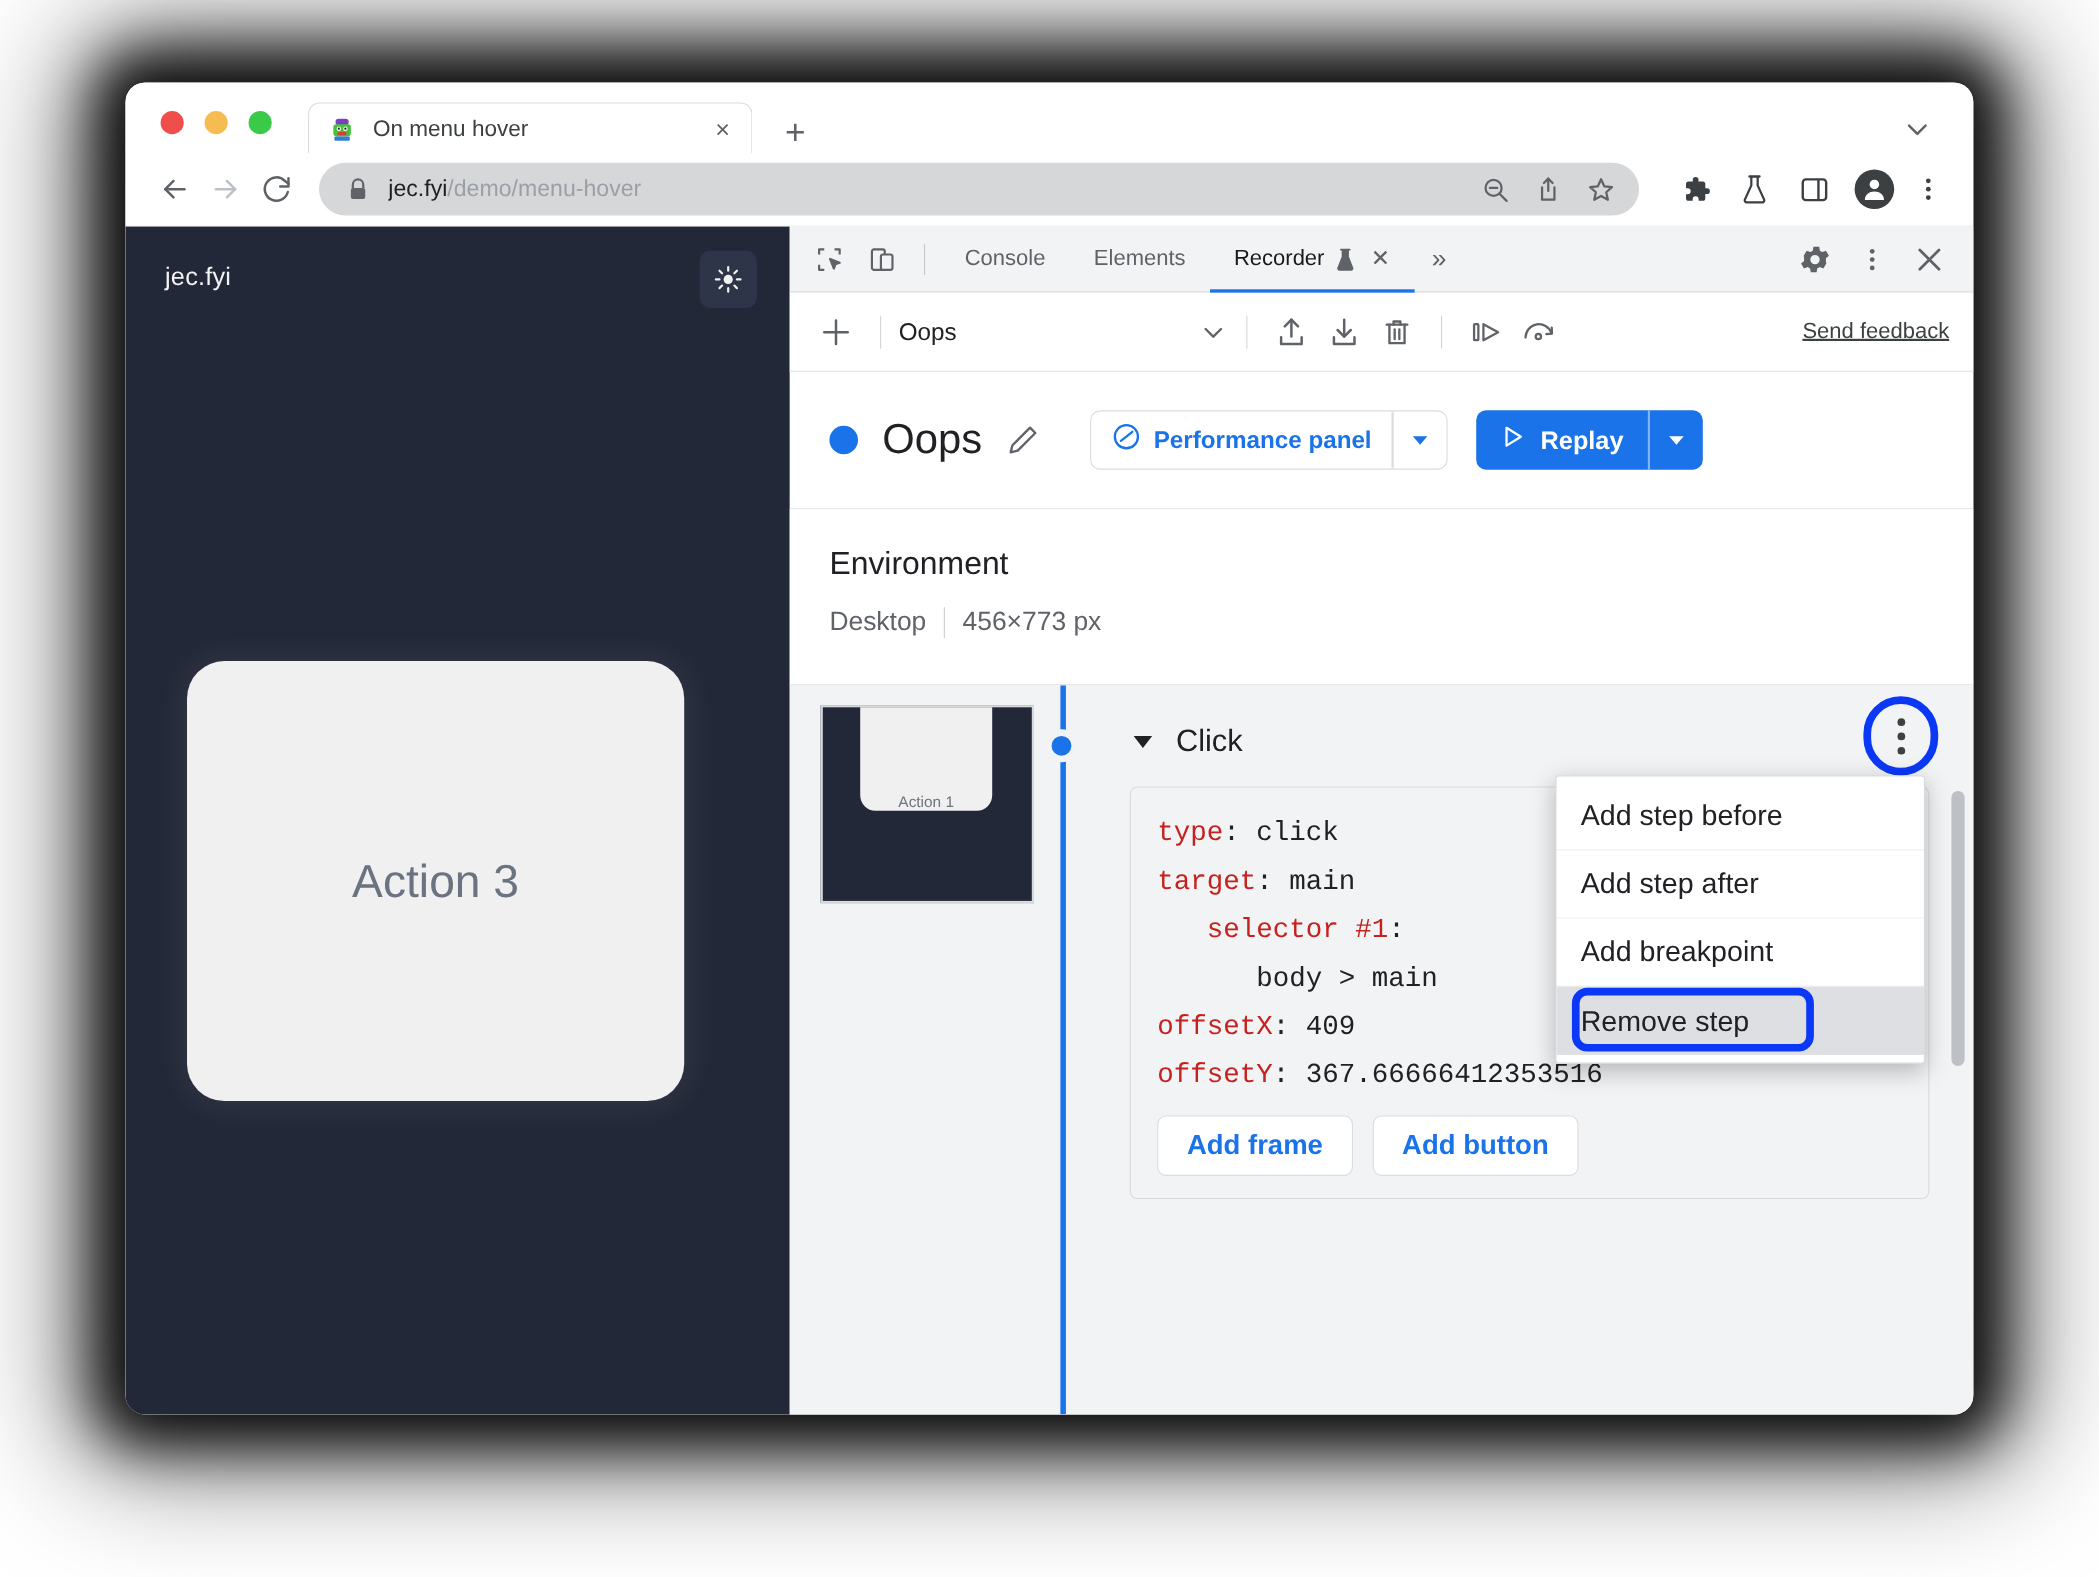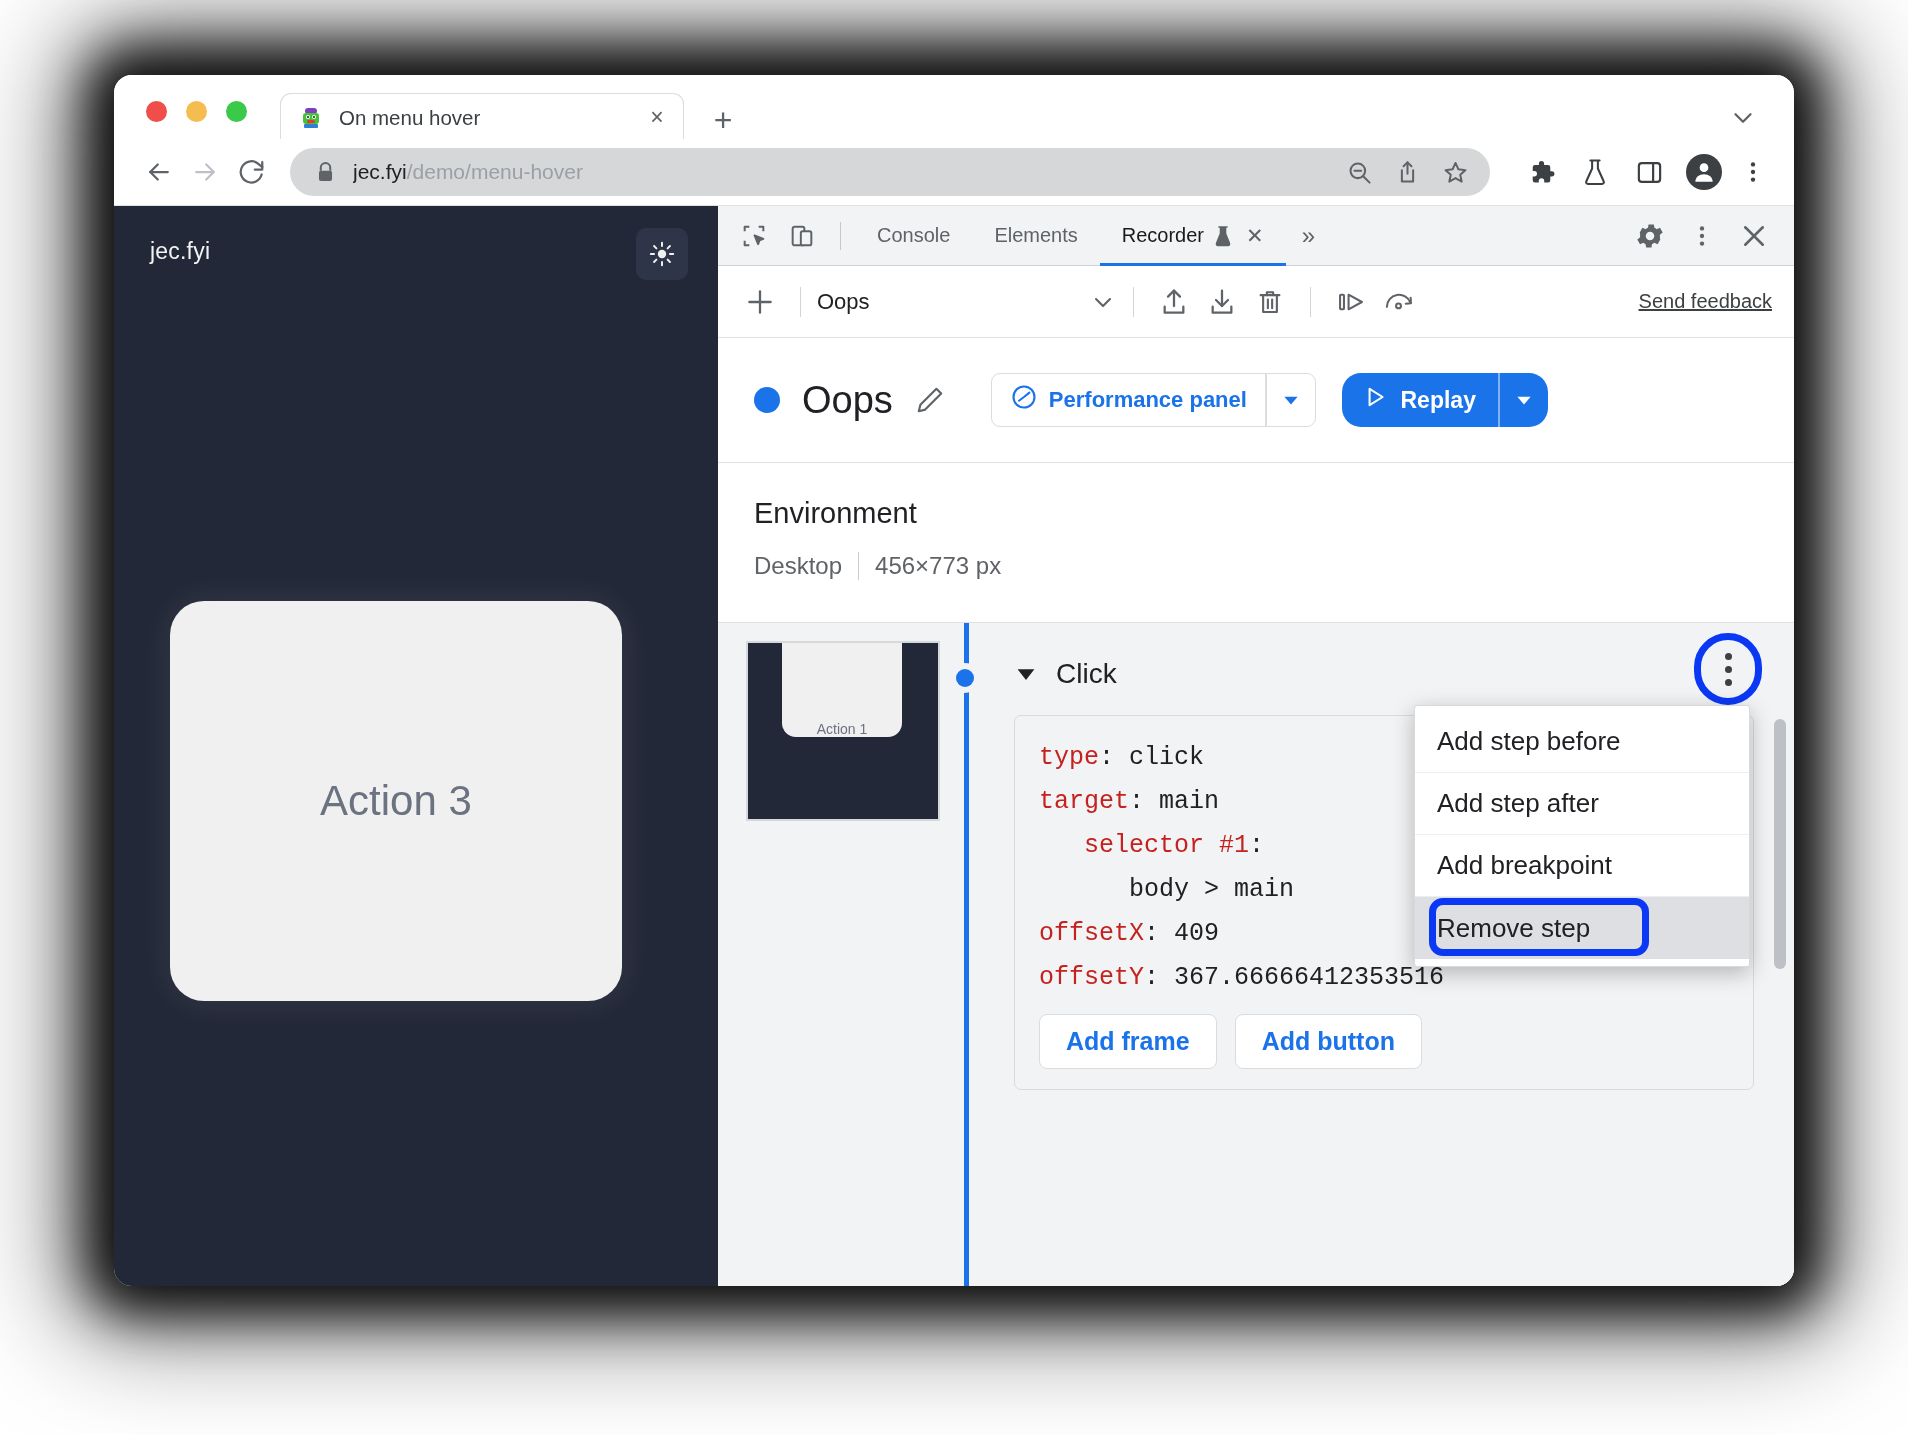--- a/index.html
+++ b/index.html
@@ -355,21 +355,21 @@
   .btn-split .arrow {
     width: 48px;
     display: flex; align-items: center; justify-content: center;
     color: #1a73e8;
   }
   .btn-replay {
     display: flex;
     align-items: stretch;
     height: 54px;
     margin-left: 26px;
-    border-radius: 19px;
+    border-radius: 9px;
     overflow: hidden;
     background: #1a73e8;
   }
   .btn-replay .main {
     display: flex; align-items: center; gap: 13px;
     padding: 0 22px 0 20px;
     font-size: 23px;
     color: #ffffff;
     font-weight: 600;
   }
@@ -464,21 +464,21 @@
     top: 46px;
     width: 18px; height: 18px;
     border-radius: 50%;
     background: #1a73e8;
     box-shadow: 0 0 0 6px #f1f3f4;
   }
 
   .step-col {
     flex: 1;
     min-width: 0;
-    padding: 26px 40px 0 44px;
+    padding: 26px 40px 0 57px;
     position: relative;
   }
   .step-head {
     display: flex;
     align-items: center;
     gap: 18px;
     font-size: 28px;
     color: #202124;
     height: 50px;
   }

